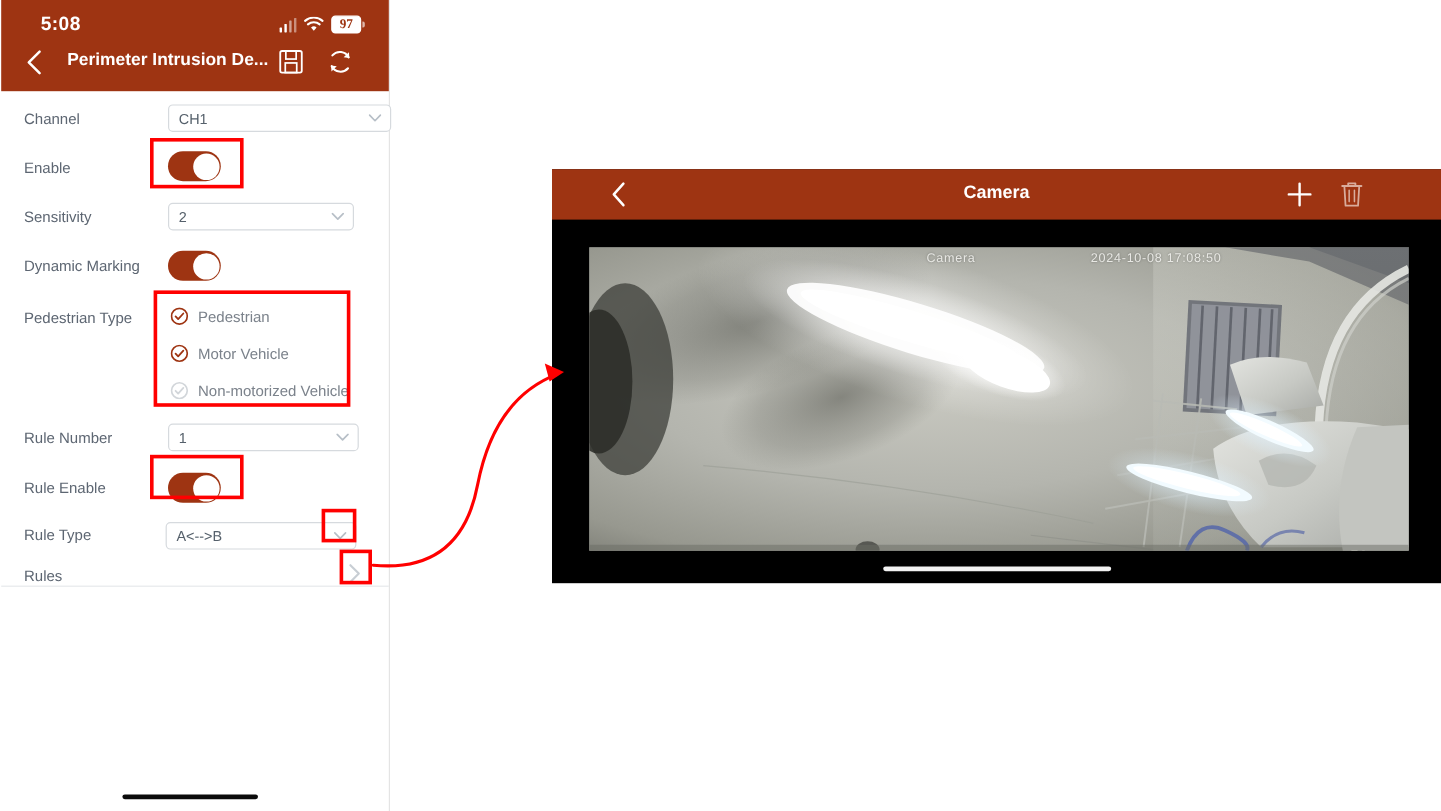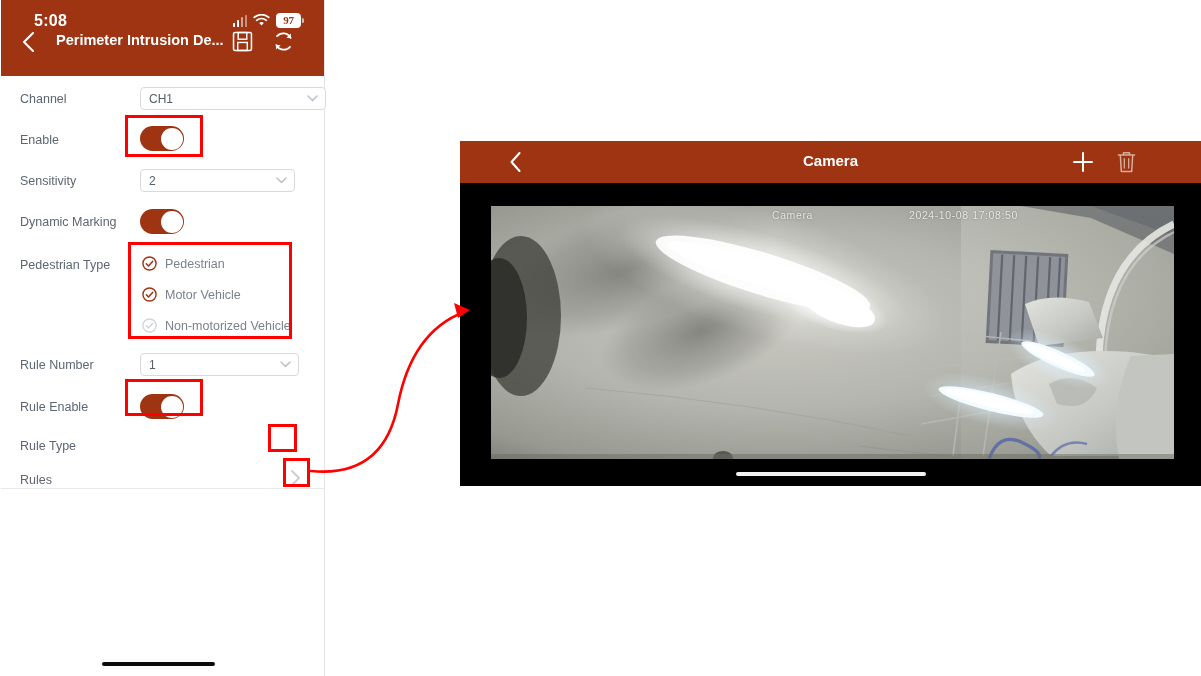--- a/index.html
+++ b/index.html
@@ -105,21 +105,21 @@
     content: "";
     position: absolute;
     right: -3.5px; top: 3.5px;
     width: 2px; height: 5px;
     background: rgba(255,255,255,.65);
     border-radius: 0 1.5px 1.5px 0;
   }
 
   .navrow {
     position: absolute;
-    left: 0; top: 26px;
+    left: 0; top: 36px;
     width: 323px; height: 34px;
   }
   .nav-back {
     position: absolute;
     left: 17px; top: 4px;
     width: 22px; height: 24px;
   }
   .nav-title {
     position: absolute;
     left: 55px; top: 6px;
@@ -432,20 +432,26 @@
 
         <div class="row" style="top:310px;height:40px">
           <div class="row-label" style="top:14px">Rule Enable</div>
           <div class="toggle" style="left:139px;top:8px">
             <div class="knob"></div>
           </div>
         </div>
 
         <div class="row" style="top:350px;height:38px">
           <div class="row-label" style="top:13px">Rule Type</div>
+          <div class="select" style="left:137px;top:9px;width:159px">
+            <span class="val">A&lt;--&gt;B</span>
+            <svg class="chev" viewBox="0 0 11 7">
+              <path d="M1 1 L5.5 5.6 L10 1" stroke="#b7bfc7" stroke-width="1.4" fill="none" stroke-linecap="round" stroke-linejoin="round"></path>
+            </svg>
+          </div>
         </div>
 
         <div class="row" style="top:388px;height:32px">
           <div class="row-label" style="top:9px">Rules</div>
           <svg style="position:absolute;left:288px;top:5px;width:13px;height:18px" viewBox="0 0 13 18">
             <path d="M3 2 L10 9 L3 16" stroke="#c8ced4" stroke-width="1.8" fill="none" stroke-linecap="round" stroke-linejoin="round"></path>
           </svg>
         </div>
 
         <div class="divider" style="top:412px"></div>

